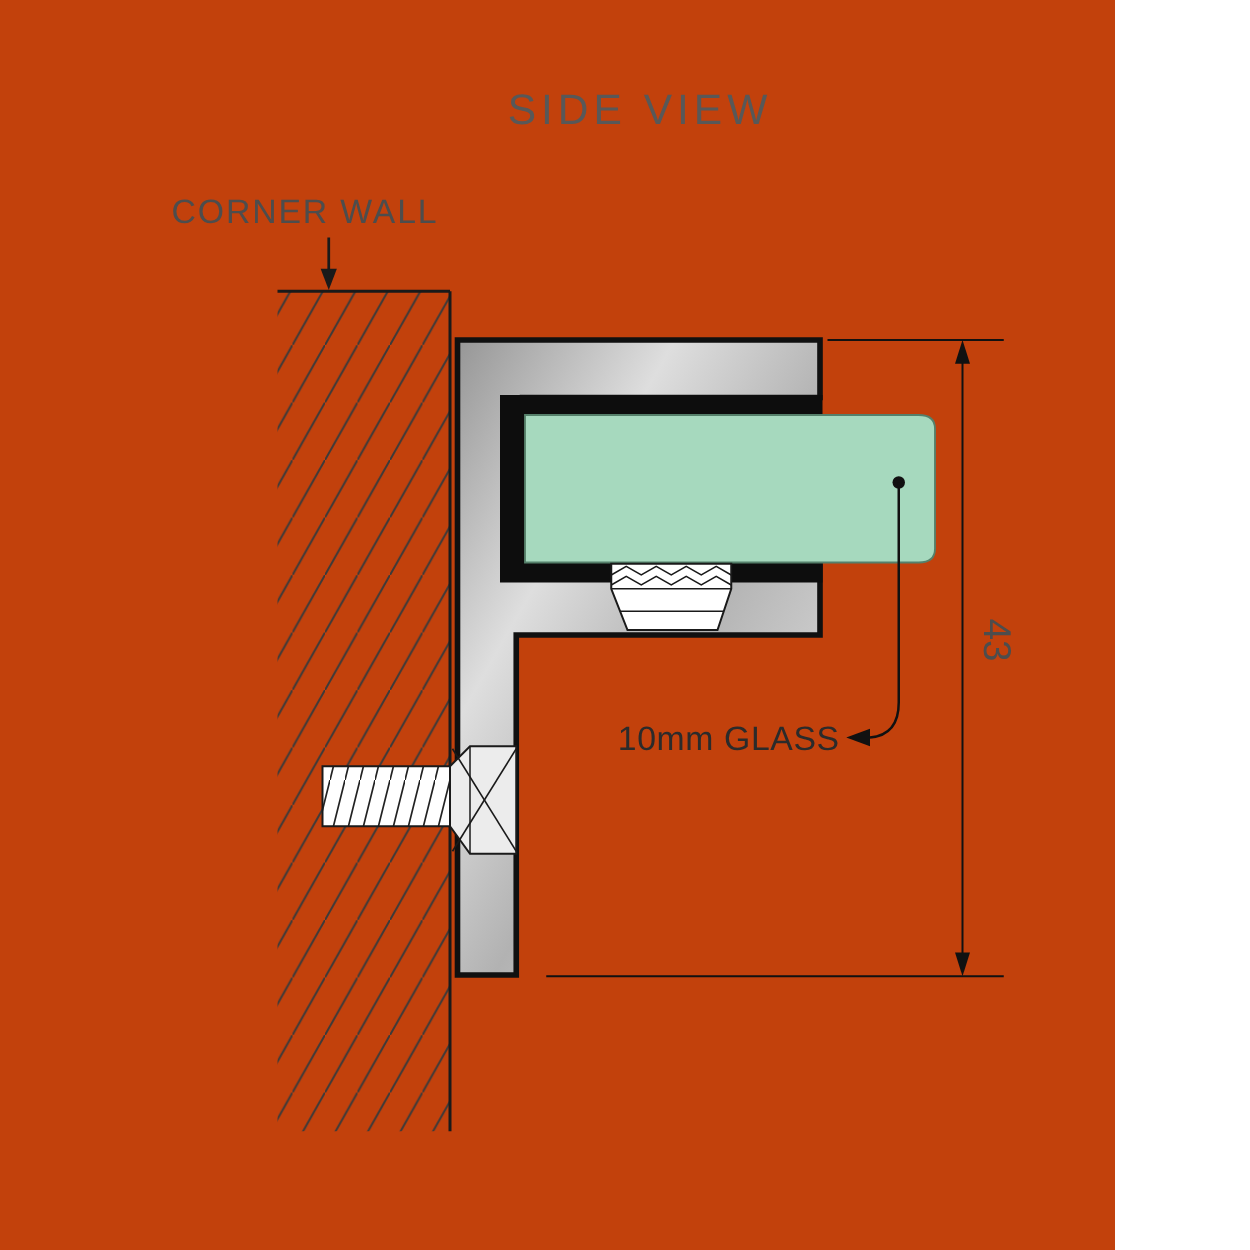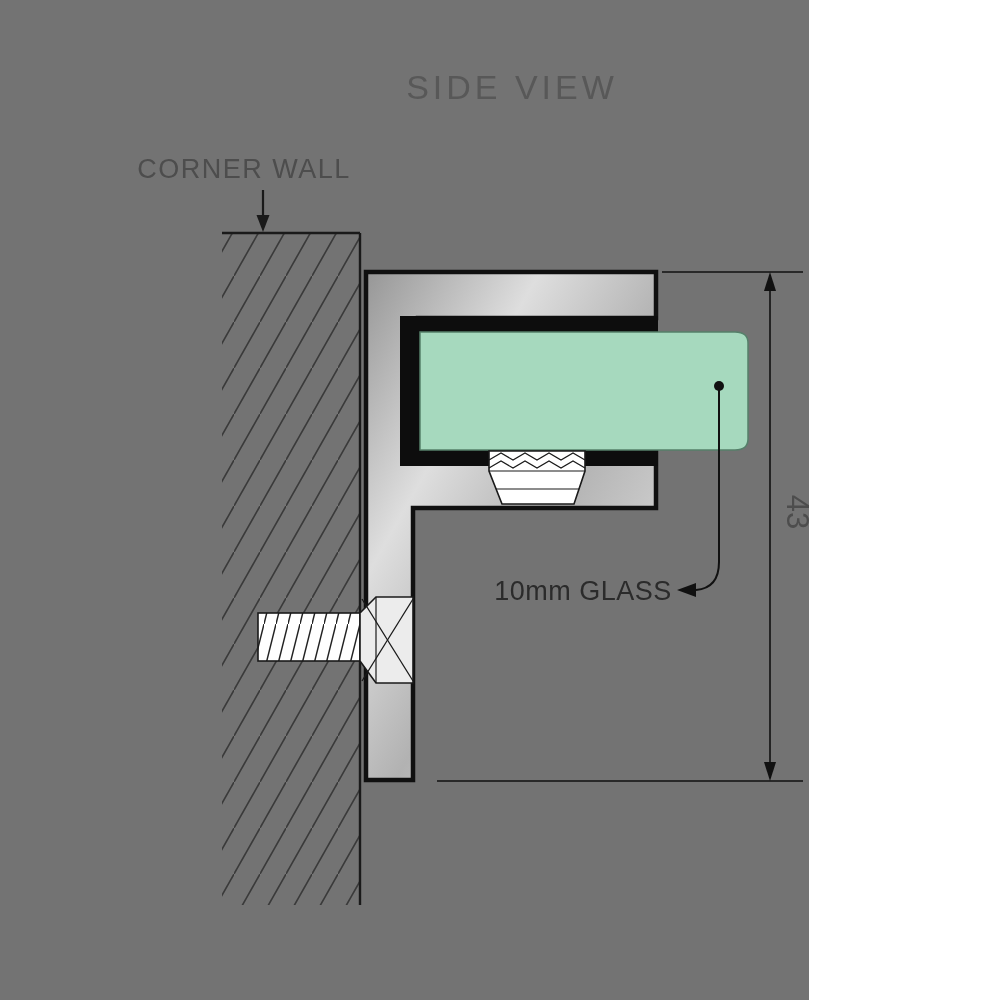--- a/index.html
+++ b/index.html
@@ -6,23 +6,23 @@
     margin: 0;
     padding: 0;
     background: #ffffff;
     width: 1000px;
     height: 1000px;
     font-family: "Liberation Sans", sans-serif;
     overflow: hidden;
   }
   #stage {
     position: relative;
-    width: 809px;
+    width: 892px;
     height: 1000px;
-    background: #737373;
+    background: #c2410c;
   }
   svg { display: block; }
   text {
     font-family: "Liberation Sans", sans-serif;
   }
   .title-text {
     font-size: 34px;
     letter-spacing: 4px;
     fill: #585858;
   }

